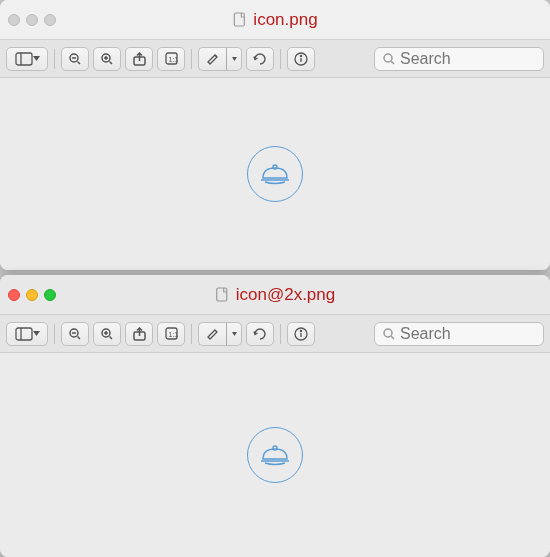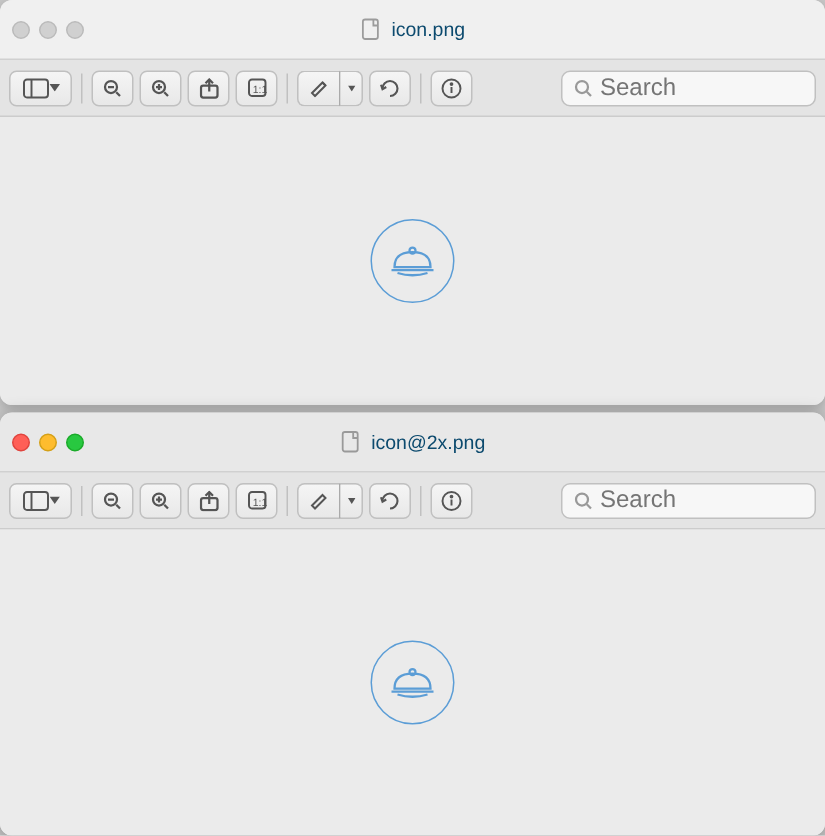--- a/index.html
+++ b/index.html
@@ -73,22 +73,22 @@
     .tl-max    { background: #28c840; border: 1px solid #1aab29; }
 
     
     .window-title {
       position: absolute;
       left: 50%;
       transform: translateX(-50%);
       display: flex;
       align-items: center;
       gap: 5px;
-      font-size: 13px;
-      color: #0c4a6e;
+      font-size: 17px;
+      color: #b91c1c;
       font-weight: 500;
     }
 
     .title-icon {
       width: 16px;
       height: 16px;
       opacity: 0.6;
     }
 
     

